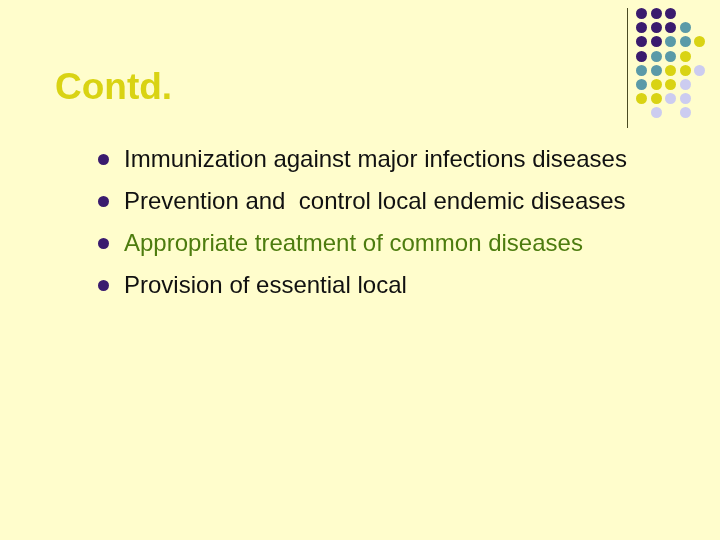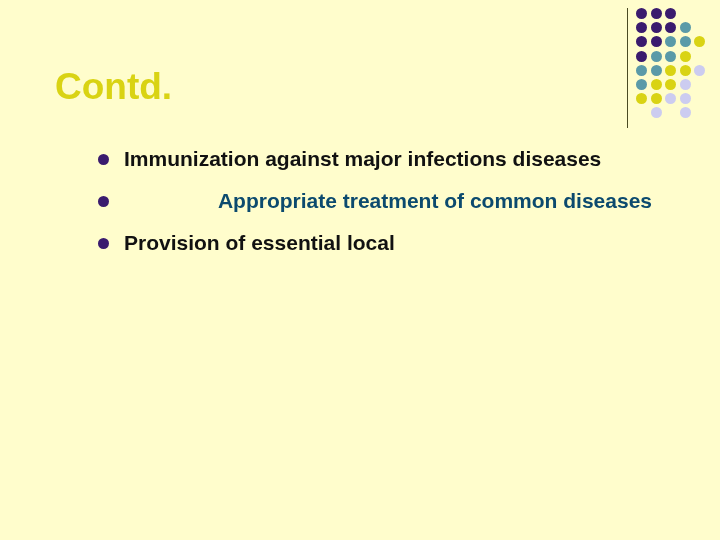--- a/index.html
+++ b/index.html
@@ -72,23 +72,23 @@
     width: 560px;
     list-style: none;
     margin: 0;
     padding: 0;
   }
   .bullet-item {
     position: relative;
     padding-left: 32px;
     margin-bottom: 4px;
     color: #111111;
-    font-size: 21px;
+    font-size: 24px;
     line-height: 38px;
-    font-weight: bold;
+    font-weight: normal;
   }
   .bullet-marker {
     position: absolute;
     left: 6px;
     top: 14px;
     width: 11px;
     height: 11px;
     border-radius: 50%;
     background: #3a1b6e;
   }
@@ -139,21 +139,25 @@
       </div>
   </div>
 
   <div id="title" style="color: rgb(217, 211, 19);">Contd.</div>
 
   <ul id="body-list">
     <li class="bullet-item" style="color: rgb(17, 17, 17);">
       <span class="bullet-marker" style="background: rgb(58, 27, 110);"></span>
       <span class="bullet-text">Immunization against major infections diseases</span>
     </li>
-    <li class="bullet-item" style="color: #0c4a6e; text-align: right;">
+    <li class="bullet-item" style="color: rgb(17, 17, 17);">
+      <span class="bullet-marker" style="background: rgb(58, 27, 110);"></span>
+      <span class="bullet-text">Prevention and  control local endemic diseases</span>
+    </li>
+    <li class="bullet-item" style="color: #4d7c0f;">
       <span class="bullet-marker" style="background: rgb(58, 27, 110);"></span>
       <span class="bullet-text">Appropriate treatment of common diseases</span>
     </li>
     <li class="bullet-item" style="color: rgb(17, 17, 17);">
       <span class="bullet-marker" style="background: rgb(58, 27, 110);"></span>
       <span class="bullet-text">Provision of essential local</span>
     </li>
   </ul>
 
 </div>

